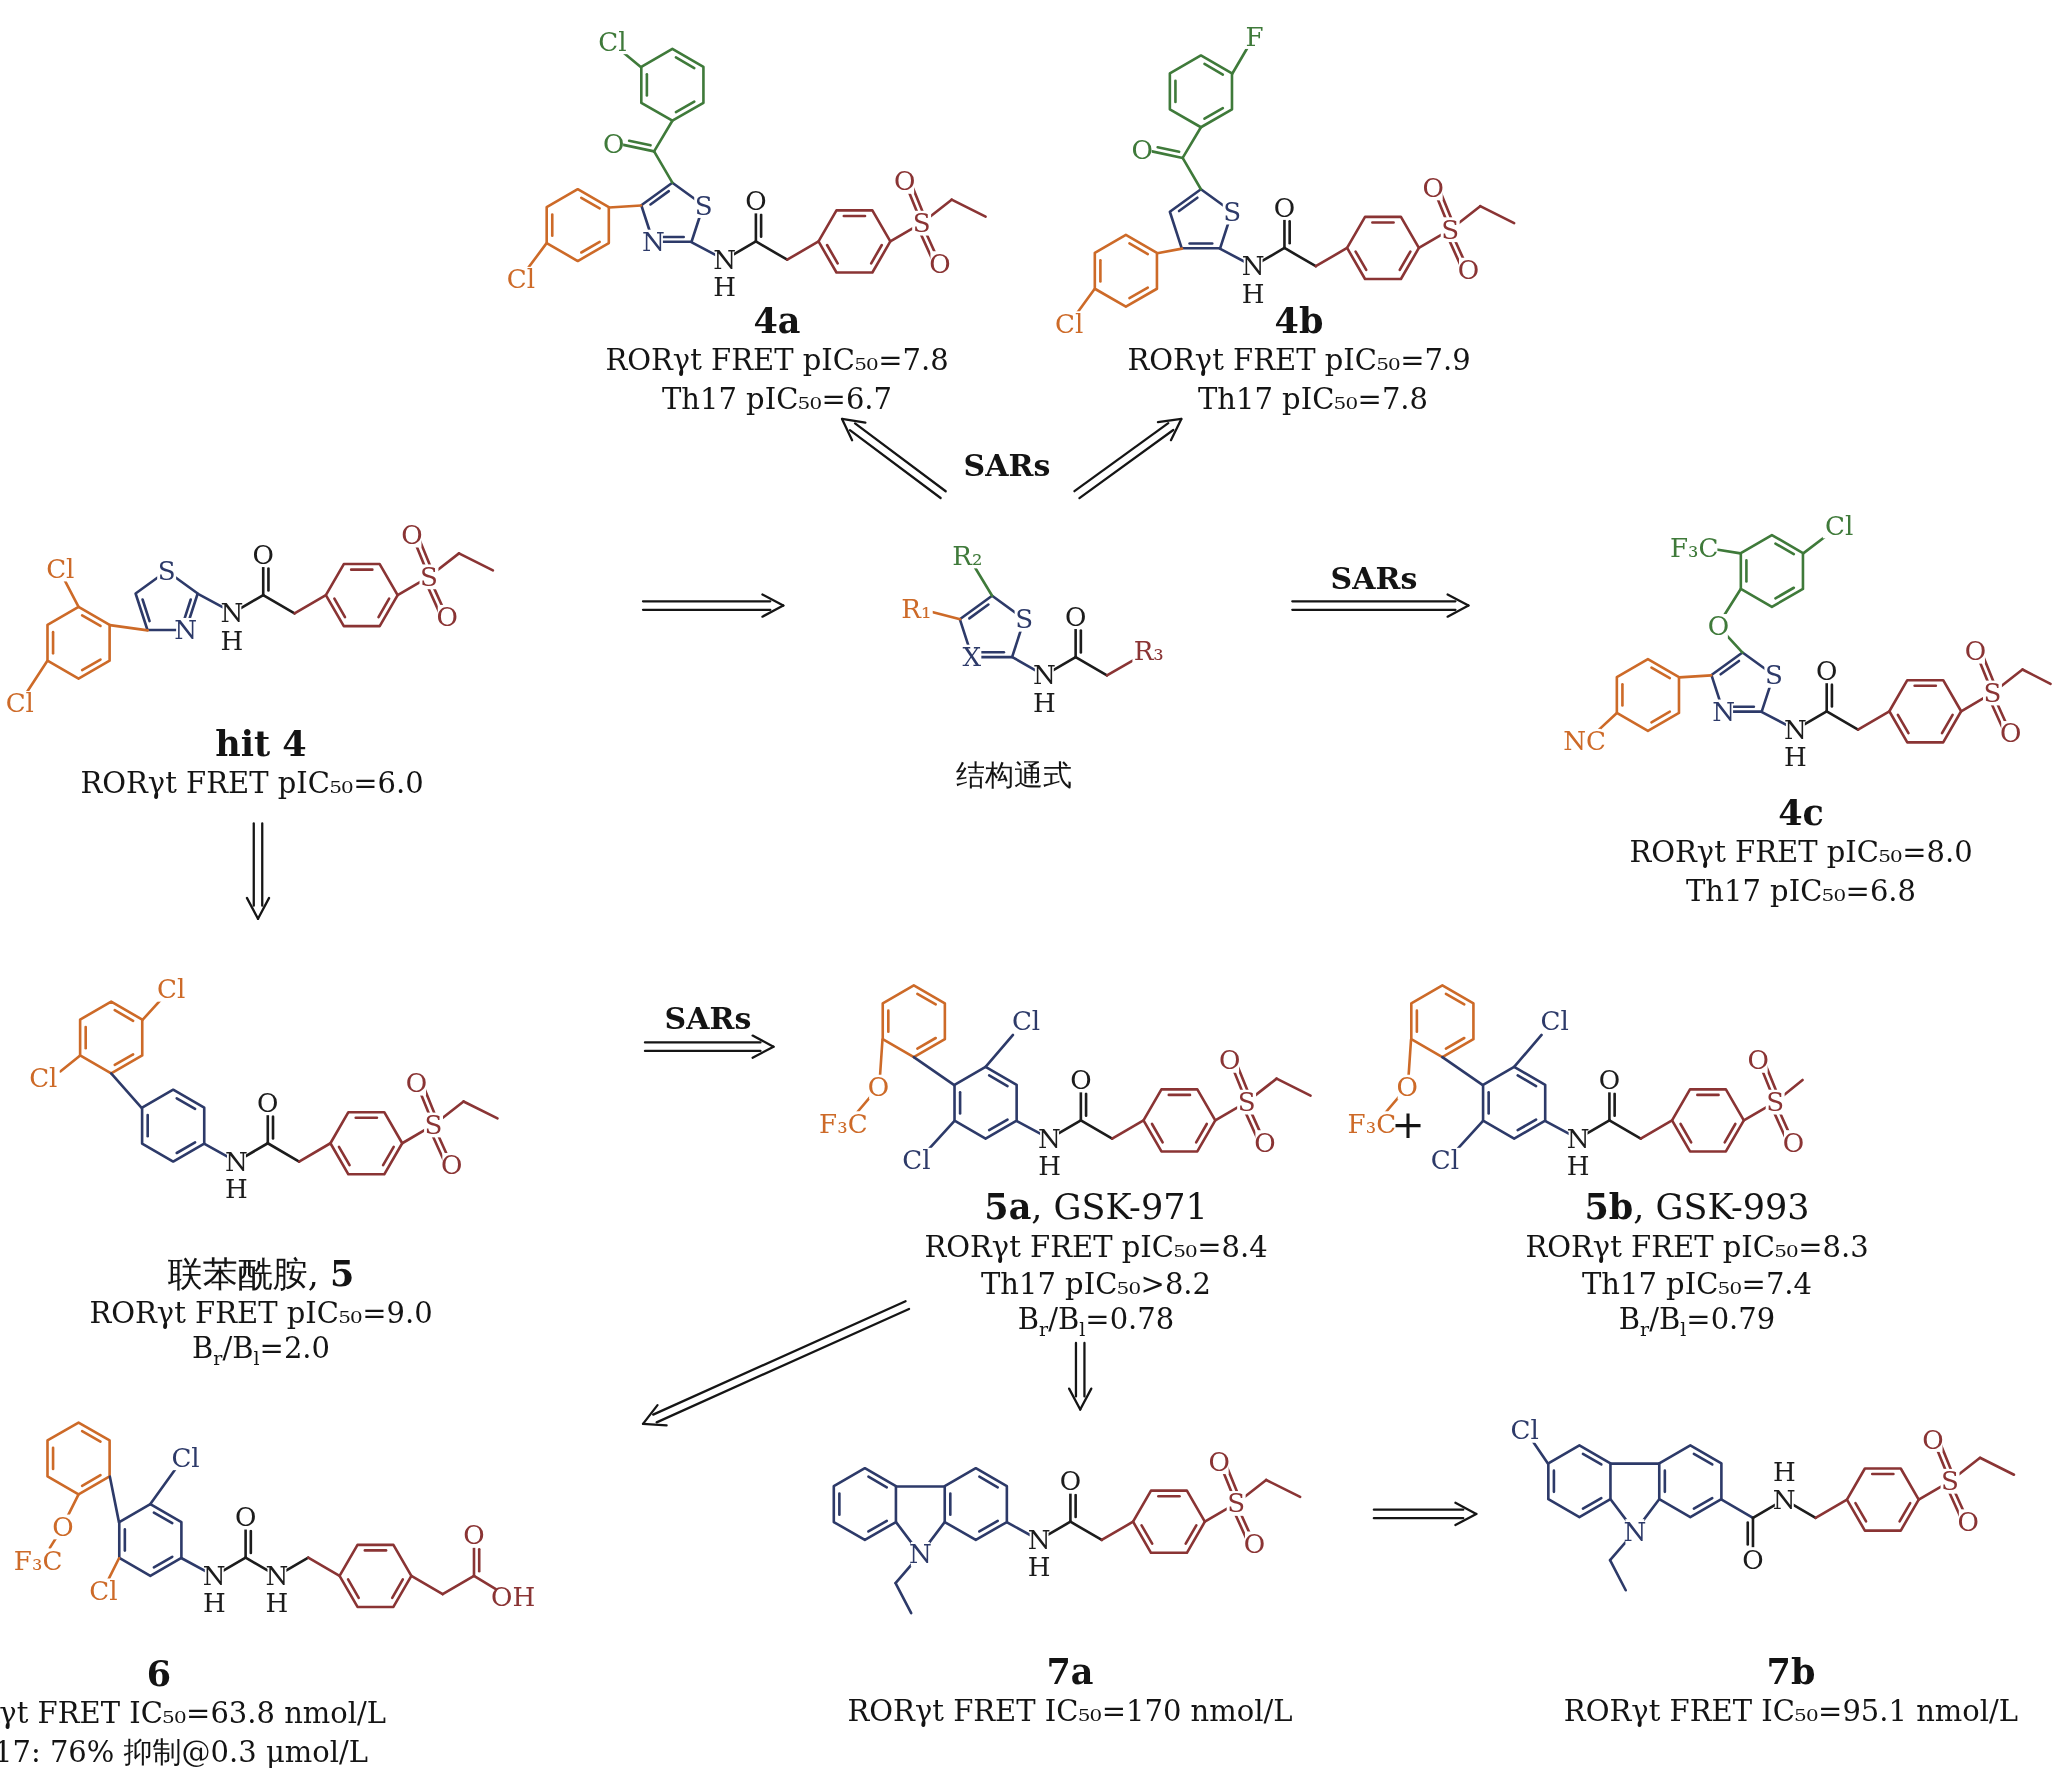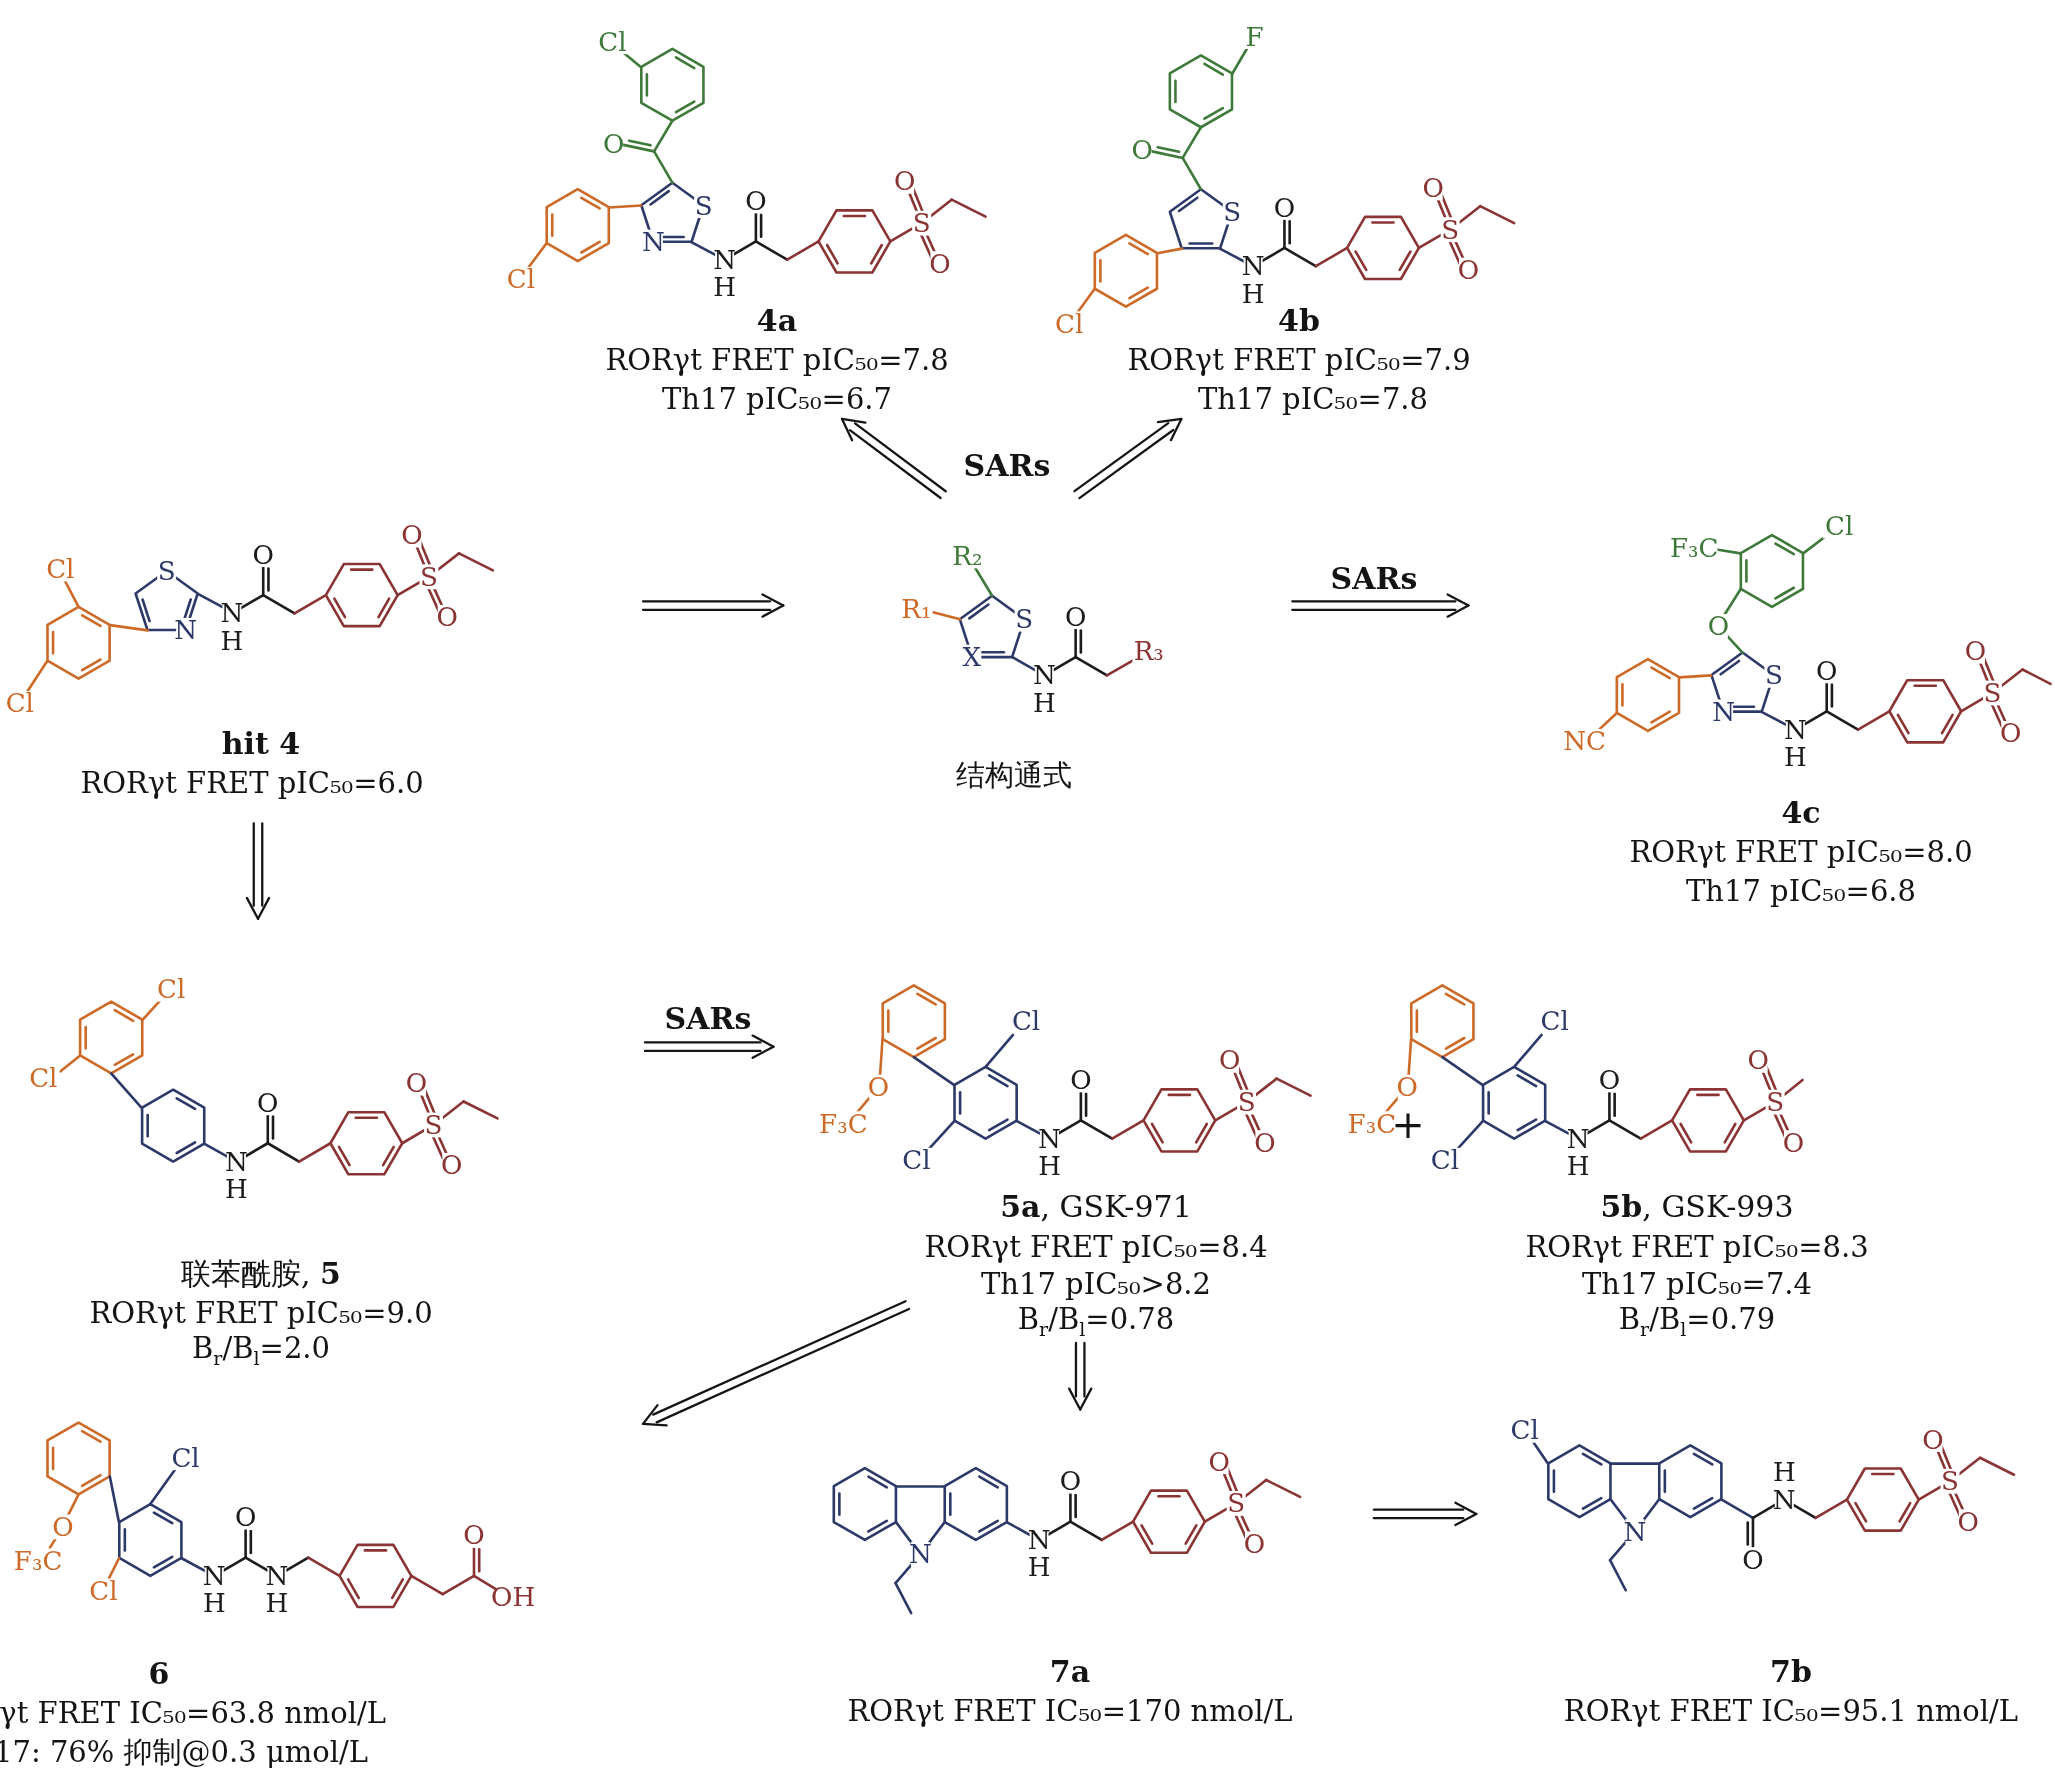--- a/index.html
+++ b/index.html
@@ -2,21 +2,21 @@
 <html style="font-size:10.4px"><head>
 <meta charset="utf-8">
 <style>
   html,body{margin:0;padding:0;background:#fff;}
   .page{position:relative;width:2056px;height:1786px;background:#ffffff;
         font-family:"DejaVu Serif","Liberation Serif",serif;color:#141414;overflow:hidden;}
   #scheme{position:absolute;left:0;top:0;}
   #scheme text{font-family:"DejaVu Serif","Liberation Serif",serif;font-size:40px;}
   .cap{position:absolute;transform:translate(-50%,-50%);font-size:29px;white-space:nowrap;
        text-align:center;line-height:1;}
-  .cap.name{font-size:30px;}
+  .cap.name{font-size:35px;}
   .cap b{font-weight:bold;}
   .cap sub{font-size:19px;}
   .sars{position:absolute;transform:translate(-50%,-50%);font-size:30px;white-space:nowrap;font-weight:bold;}
   .plus{position:absolute;transform:translate(-50%,-50%);font-size:40px;}
 </style>
 </head>
 <body>
 
 <div class="page">
 

